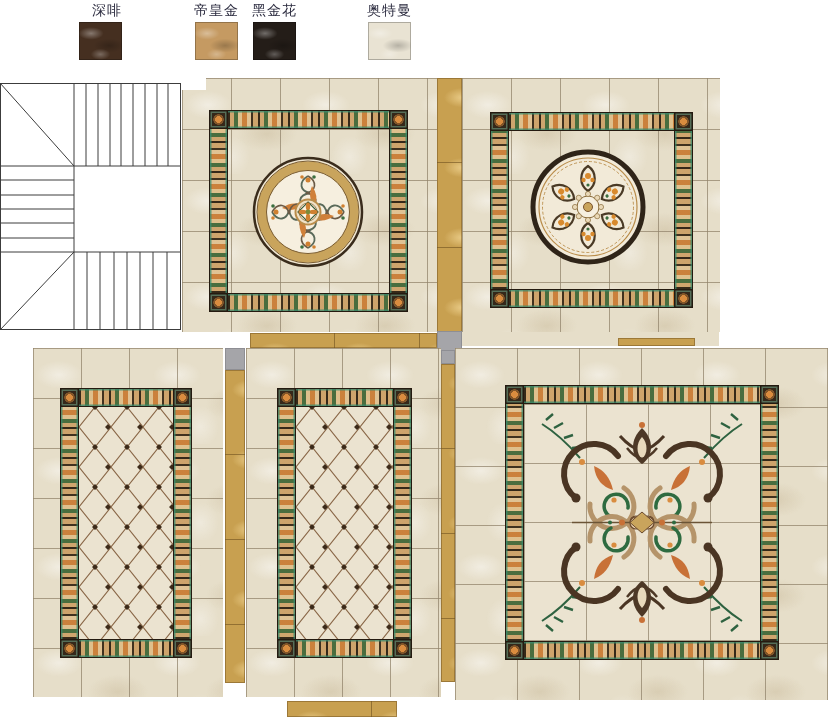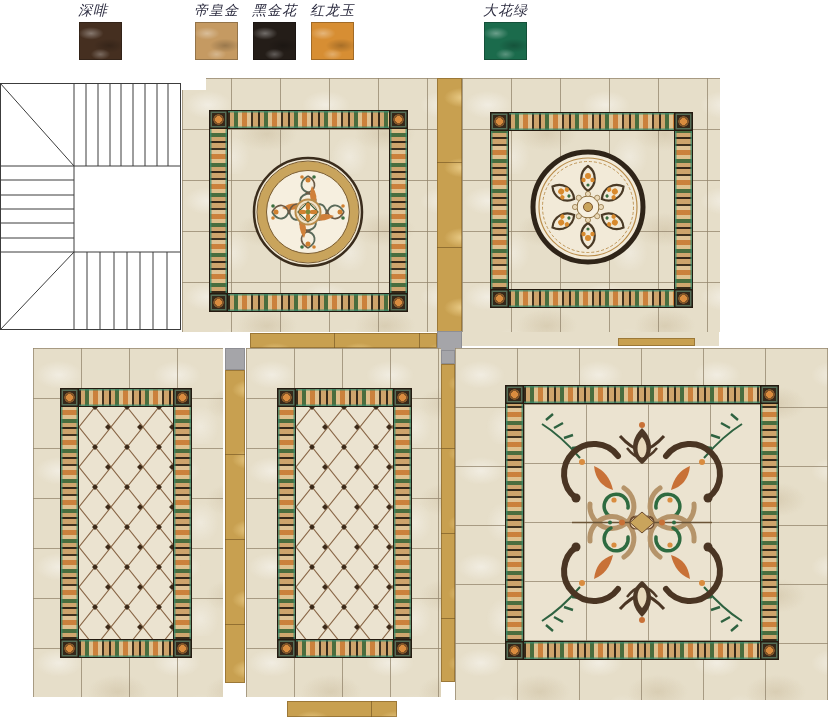--- a/index.html
+++ b/index.html
@@ -1,19 +1,19 @@
 <!DOCTYPE html>
 <html><head>
 <meta charset="utf-8">
 <style>
   html,body{margin:0;padding:0;background:#ffffff;}
   .canvas{position:relative;width:828px;height:717px;background:#fff;overflow:hidden;
           font-family:"Liberation Serif", serif;}
   
-  .legend-item{position:absolute;top:2px;width:44px;text-align:left;font-style:italic;}
+  .legend-item{position:absolute;top:2px;width:44px;text-align:right;}
   .legend-label{font-size:14px;line-height:18px;color:#2b2b3f;letter-spacing:1px;white-space:nowrap;
                 display:block;transform:translateX(-50%);position:relative;left:50%;}
   .swatch{position:relative;width:43px;height:38px;margin:2px auto 0;box-shadow:inset 0 0 0 1px rgba(0,0,0,.25);}
   .swatch::after{content:"";position:absolute;inset:0;
     background-image:
       radial-gradient(ellipse 18px 9px at 28% 30%, rgba(255,255,255,.35), transparent 70%),
       radial-gradient(ellipse 22px 10px at 70% 62%, rgba(0,0,0,.22), transparent 70%),
       radial-gradient(ellipse 14px 8px at 50% 85%, rgba(255,255,255,.28), transparent 70%);}
   
   .marble{background-color:#e6dec9;
@@ -84,27 +84,23 @@
     <div class="swatch" style="background-color: rgb(69, 47, 32);"></div>
   </div>
   <div class="legend-item" style="left:194px">
     <span class="legend-label">帝皇金</span>
     <div class="swatch" style="background-color: rgb(197, 154, 98);"></div>
   </div>
   <div class="legend-item" style="left:252px">
     <span class="legend-label">黑金花</span>
     <div class="swatch" style="background-color: rgb(36, 29, 24);"></div>
   </div>
-  <div class="legend-item" style="left:310px">
-    <span class="legend-label">红龙玉</span>
-    <div class="swatch" style="background-color: rgb(215, 142, 51);"></div>
-  </div>
-  <div class="legend-item" style="left:483px">
-    <span class="legend-label">大花绿</span>
-    <div class="swatch" style="background-color: rgb(27, 107, 76);"></div>
+  <div class="legend-item" style="left:367px">
+    <span class="legend-label">奥特曼</span>
+    <div class="swatch" style="background-color: rgb(233, 227, 211);"></div>
   </div>
 
   <svg class="stairs" width="181" height="247" viewBox="0 0 181 247">
     <rect x="0.5" y="0.5" width="180" height="246" fill="#ffffff" stroke="#3c3c3c"></rect>
     <line x1="0" y1="83" x2="181" y2="83" stroke="#3c3c3c"></line>
     <line x1="0" y1="169" x2="181" y2="169" stroke="#3c3c3c"></line>
     <line x1="74" y1="0" x2="74" y2="247" stroke="#3c3c3c"></line>
     <line x1="0" y1="0" x2="74" y2="83" stroke="#3c3c3c"></line>
     <line x1="0" y1="247" x2="74" y2="169" stroke="#3c3c3c"></line>
     <g stroke="#3c3c3c">

